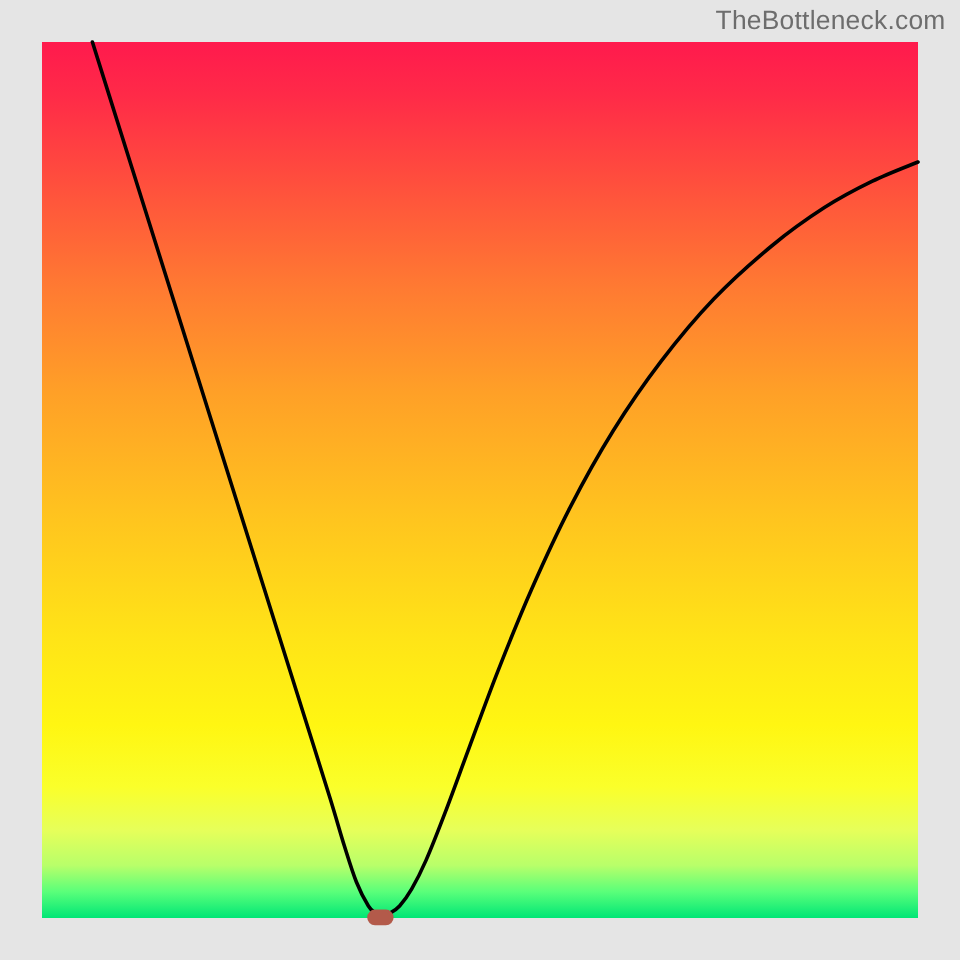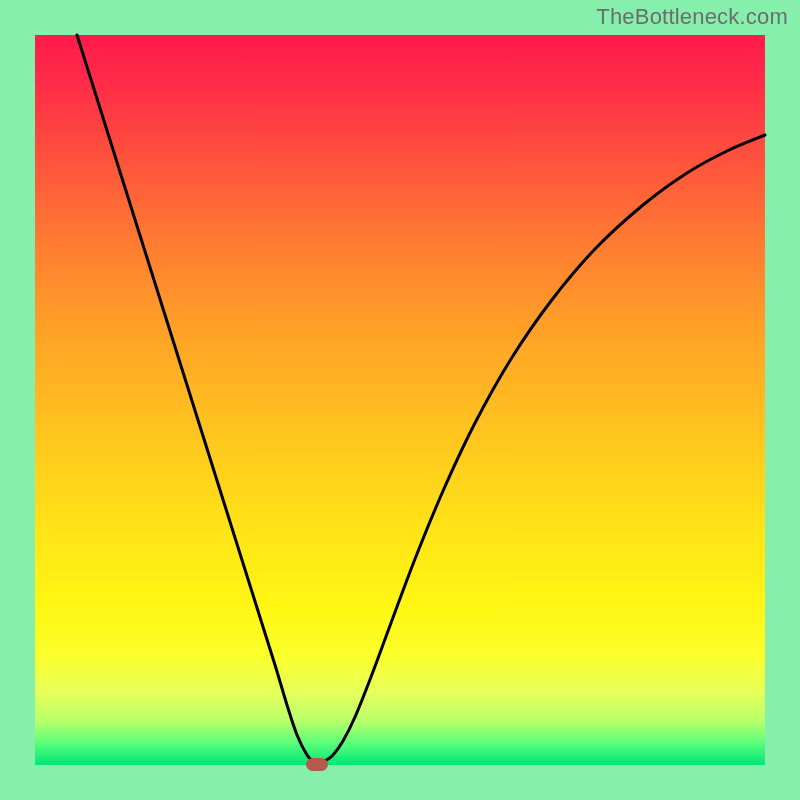--- a/index.html
+++ b/index.html
@@ -10,21 +10,21 @@
     background: #000;
     overflow: hidden;
     font-family: Arial, Helvetica, sans-serif;
   }
   .frame {
     position: absolute;
     top: 0;
     left: 0;
     width: 800px;
     height: 800px;
-    background: #86efac;
+    background: #e5e5e5;
   }
   .plot {
     position: absolute;
     top: 35px;
     left: 35px;
     width: 730px;
     height: 730px;
     
     background: linear-gradient(to bottom,
       #ff1a4d 0%,

